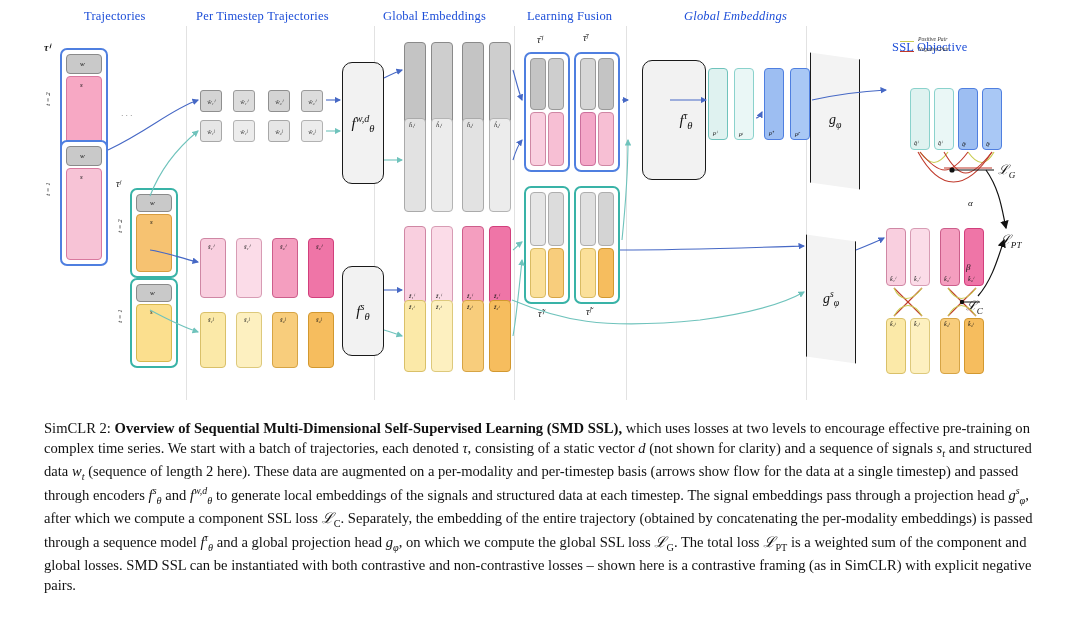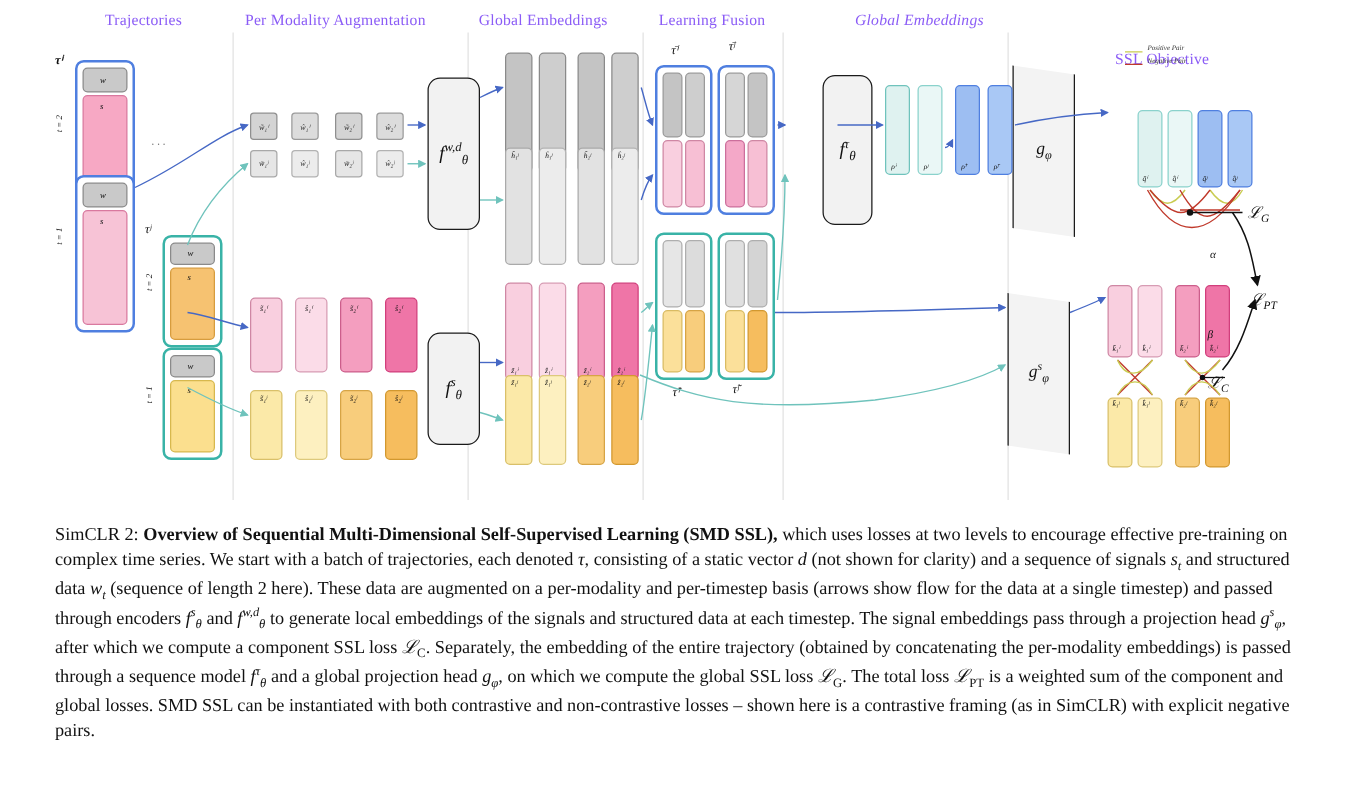--- a/index.html
+++ b/index.html
@@ -1,20 +1,20 @@
 <!DOCTYPE html>
 <html><head>
 <meta charset="utf-8">
 <style>
   html,body{margin:0;padding:0;background:#fff;}
   body{width:1080px;height:628px;font-family:"Liberation Serif",serif;color:#111;overflow:hidden;}
   #fig{position:relative;width:1080px;height:628px;}
 
   
-  .colhead{position:absolute;top:9px;font-size:12.5px;letter-spacing:.2px;white-space:nowrap;color:#8b5cf6;}
+  .colhead{position:absolute;top:9px;font-size:12.5px;letter-spacing:.2px;white-space:nowrap;color:#1d4ed8;}
   .coldiv{position:absolute;top:26px;width:1px;background:#e2e2e2;}
 
   
   .bar{position:absolute;border-radius:4px;box-sizing:border-box;}
   .lbl{position:absolute;font-style:italic;white-space:nowrap;color:#111;}
   .tok{position:absolute;box-sizing:border-box;border-radius:3px;display:flex;align-items:center;justify-content:center;
        font-size:6.5px;font-style:italic;color:#333;}
 
   
   .trap{position:absolute;background:#f2f2f2;border:1.6px solid #1a1a1a;display:flex;align-items:center;justify-content:center;}
@@ -38,21 +38,21 @@
 
   .legend{position:absolute;font-size:5.6px;font-style:italic;color:#333;white-space:nowrap;}
   .legline{position:absolute;height:1.4px;width:14px;}
 </style>
 </head>
 <body>
 
 <div id="fig">
 
   <div class="colhead" style="left:84px;">Trajectories</div>
-  <div class="colhead" style="left:196px;">Per Modality Augmentation</div>
+  <div class="colhead" style="left:196px;">Per Timestep Trajectories</div>
   <div class="colhead" style="left:383px;">Global Embeddings</div>
   <div class="colhead" style="left:527px;">Learning Fusion</div>
   <div class="colhead" style="left:684px;font-style:italic;">Global Embeddings</div>
   <div class="colhead" style="left:892px;margin-top:31px;">SSL Objective</div>
 
   <div class="coldiv" style="left:186px;top:26px;height:374px;"></div>
   <div class="coldiv" style="left:374px;top:26px;height:374px;"></div>
   <div class="coldiv" style="left:514px;top:26px;height:374px;"></div>
   <div class="coldiv" style="left:626px;top:26px;height:374px;"></div>
   <div class="coldiv" style="left:806px;top:26px;height:374px;"></div>
@@ -137,21 +137,21 @@
   <div class="bar" style="left:308px;top:312px;width:26px;height:56px;background:#f6bd5e;border:1.3px solid #d2982f;">
     <div class="lbl" style="left:7px;top:3px;font-size:6.5px;">ŝ₂ʲ</div>
     </div>
 
   <div class="trap round" style="left:342px;top:266px;width:40px;height:88px;">
     <span><i>f</i><sup>s</sup><sub>θ</sub></span>
   </div>
   <div class="trap round" style="left:342px;top:62px;width:40px;height:120px;">
     <span><i>f</i><sup>w,d</sup><sub>θ</sub></span>
   </div>
-  <div class="trap round" style="left:658px;top:60px;width:38px;height:118px;">
+  <div class="trap round" style="left:642px;top:60px;width:38px;height:118px;padding-left:24px;">
     <span><i>f</i><sup>τ</sup><sub>θ</sub></span>
   </div>
   <div class="slab" style="left:810px;top:56px;width:48px;height:130px;transform:skewY(8deg);">
     <span style="transform:skewY(-8deg);"><i>g</i><sub>φ</sub></span>
   </div>
   <div class="slab" style="left:806px;top:238px;width:48px;height:122px;transform:skewY(8deg);">
     <span style="transform:skewY(-8deg);"><i>g</i><sup>s</sup><sub>φ</sub></span>
   </div>
 
   <div class="bar" style="left:404px;top:42px;width:22px;height:96px;background:#c4c4c4;border:1.2px solid #8a8a8a;">

